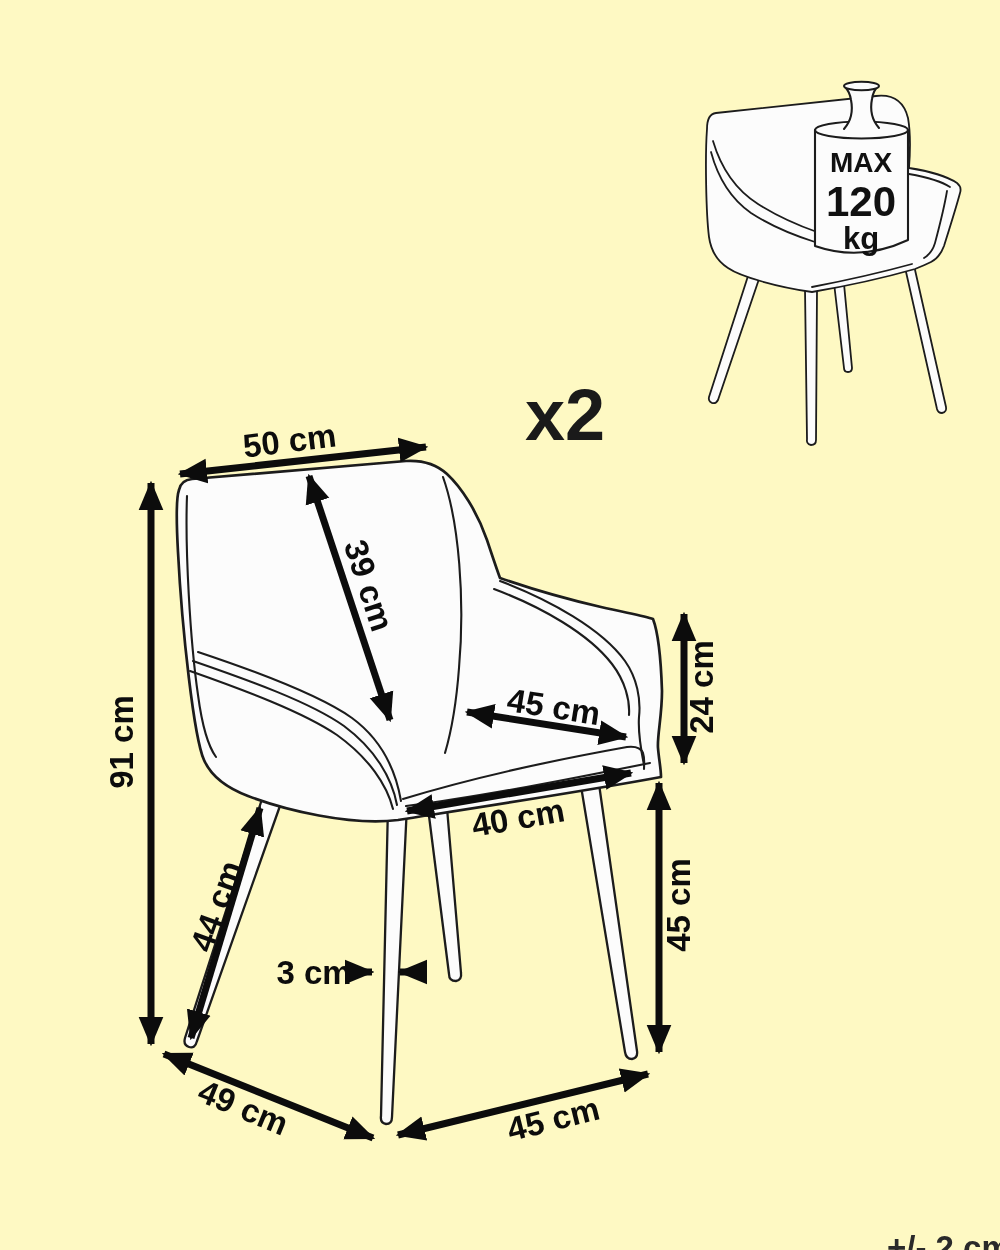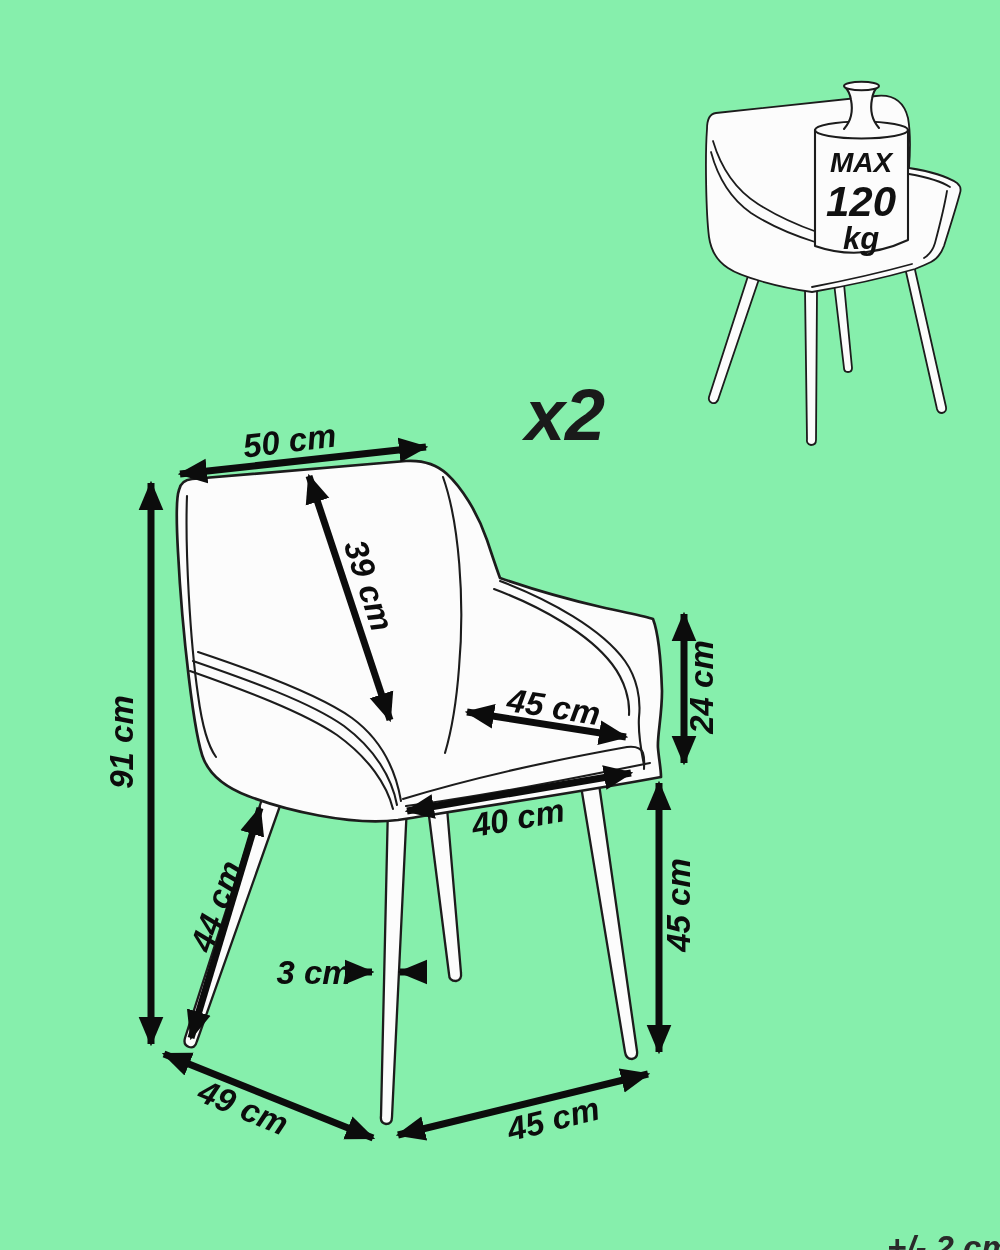--- a/index.html
+++ b/index.html
@@ -1,19 +1,19 @@
 <!DOCTYPE html>
 <html><head>
 <meta charset="utf-8">
 <style>
   html,body{margin:0;padding:0;}
   body{background:#e9e9e9;font-family:"Liberation Sans",sans-serif;}
   .stage{
-    position:relative;width:1000px;height:1250px;background:#86efac;
-    overflow:hidden;margin:0 auto;font-style:italic;
+    position:relative;width:1000px;height:1250px;background:#fef9c3;
+    overflow:hidden;margin:0 auto;
   }
   svg{display:block;}
   .ink-thin{fill:none;stroke:#1c1c1c;stroke-width:2.1;stroke-linecap:round;stroke-linejoin:round;}
   .ink-fill{fill:#fcfcfc;stroke:#1c1c1c;stroke-width:2.7;stroke-linejoin:round;}
   .leg-fill{fill:#fcfcfc;stroke:#1c1c1c;stroke-width:2.3;stroke-linejoin:round;}
   .mini-line{fill:none;stroke:#1c1c1c;stroke-width:1.8;stroke-linecap:round;stroke-linejoin:round;}
   .mini-fill{fill:#fcfcfc;stroke:#1c1c1c;stroke-width:1.8;stroke-linejoin:round;}
   .mini-mask{fill:#fcfcfc;stroke:none;}
   .dim-line{fill:none;stroke:#0c0c0c;stroke-width:7;}
   .dim-text{font-family:"Liberation Sans",sans-serif;font-weight:700;font-size:33px;fill:#0c0c0c;}

